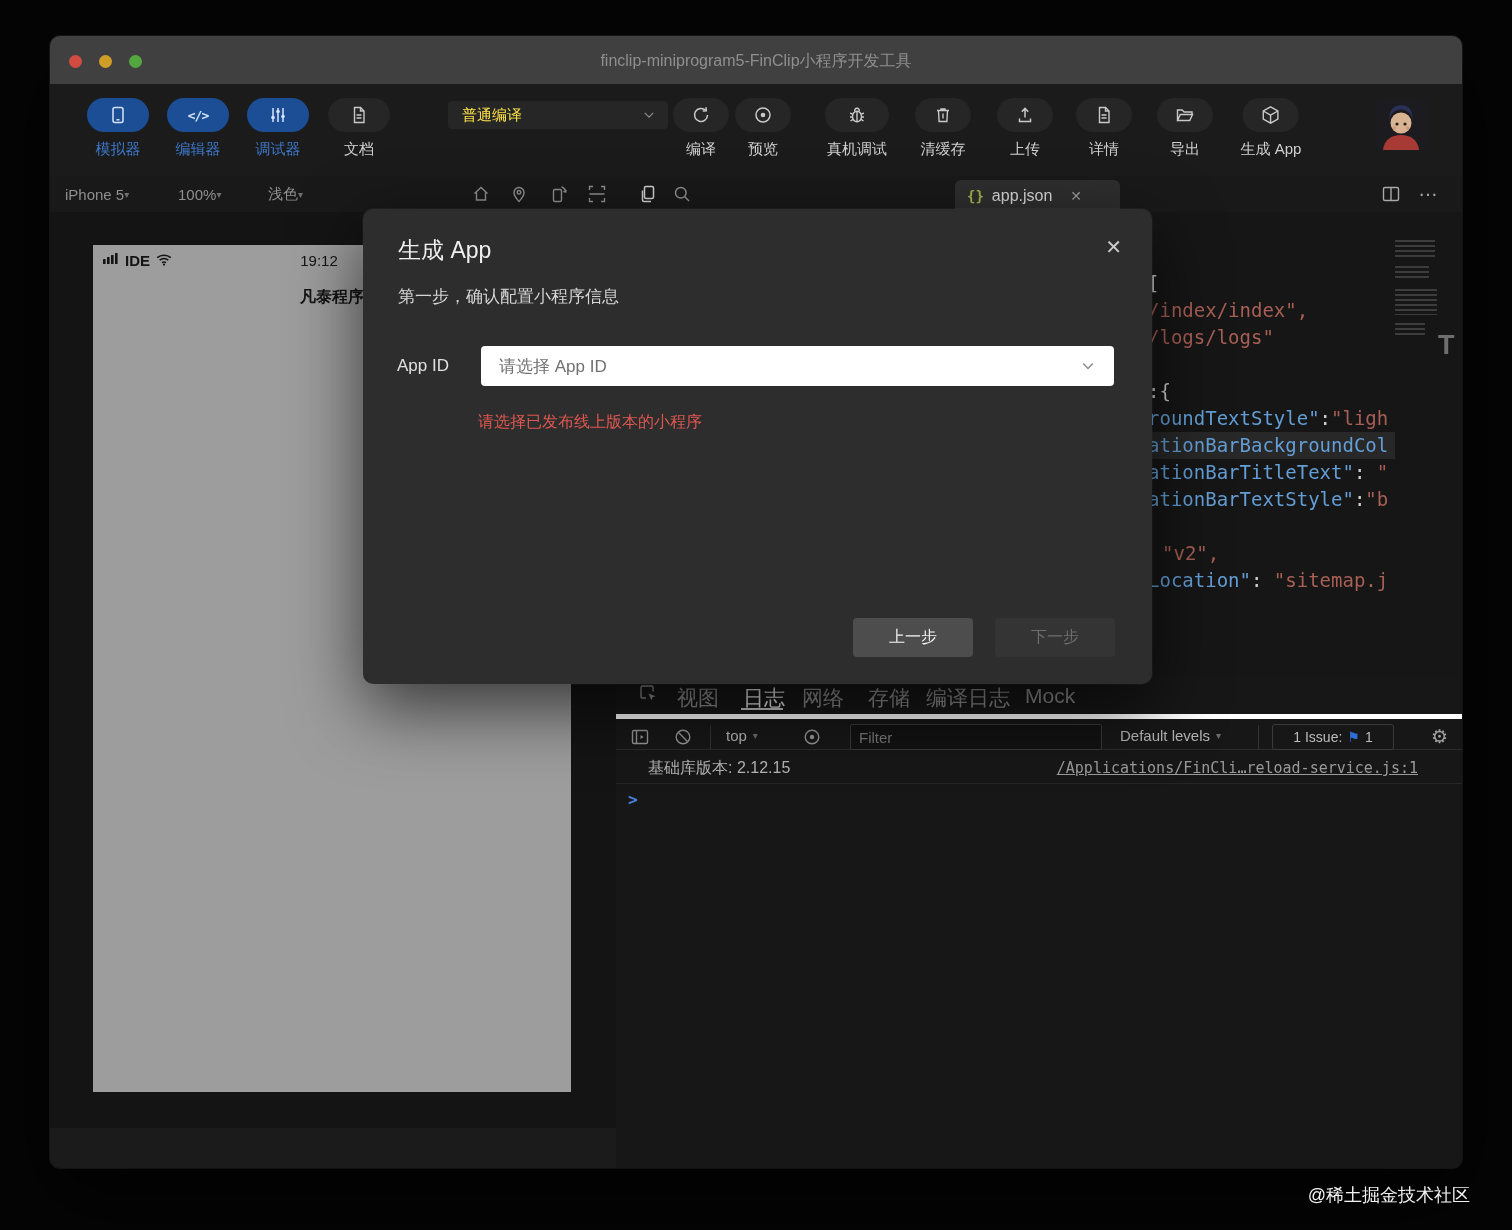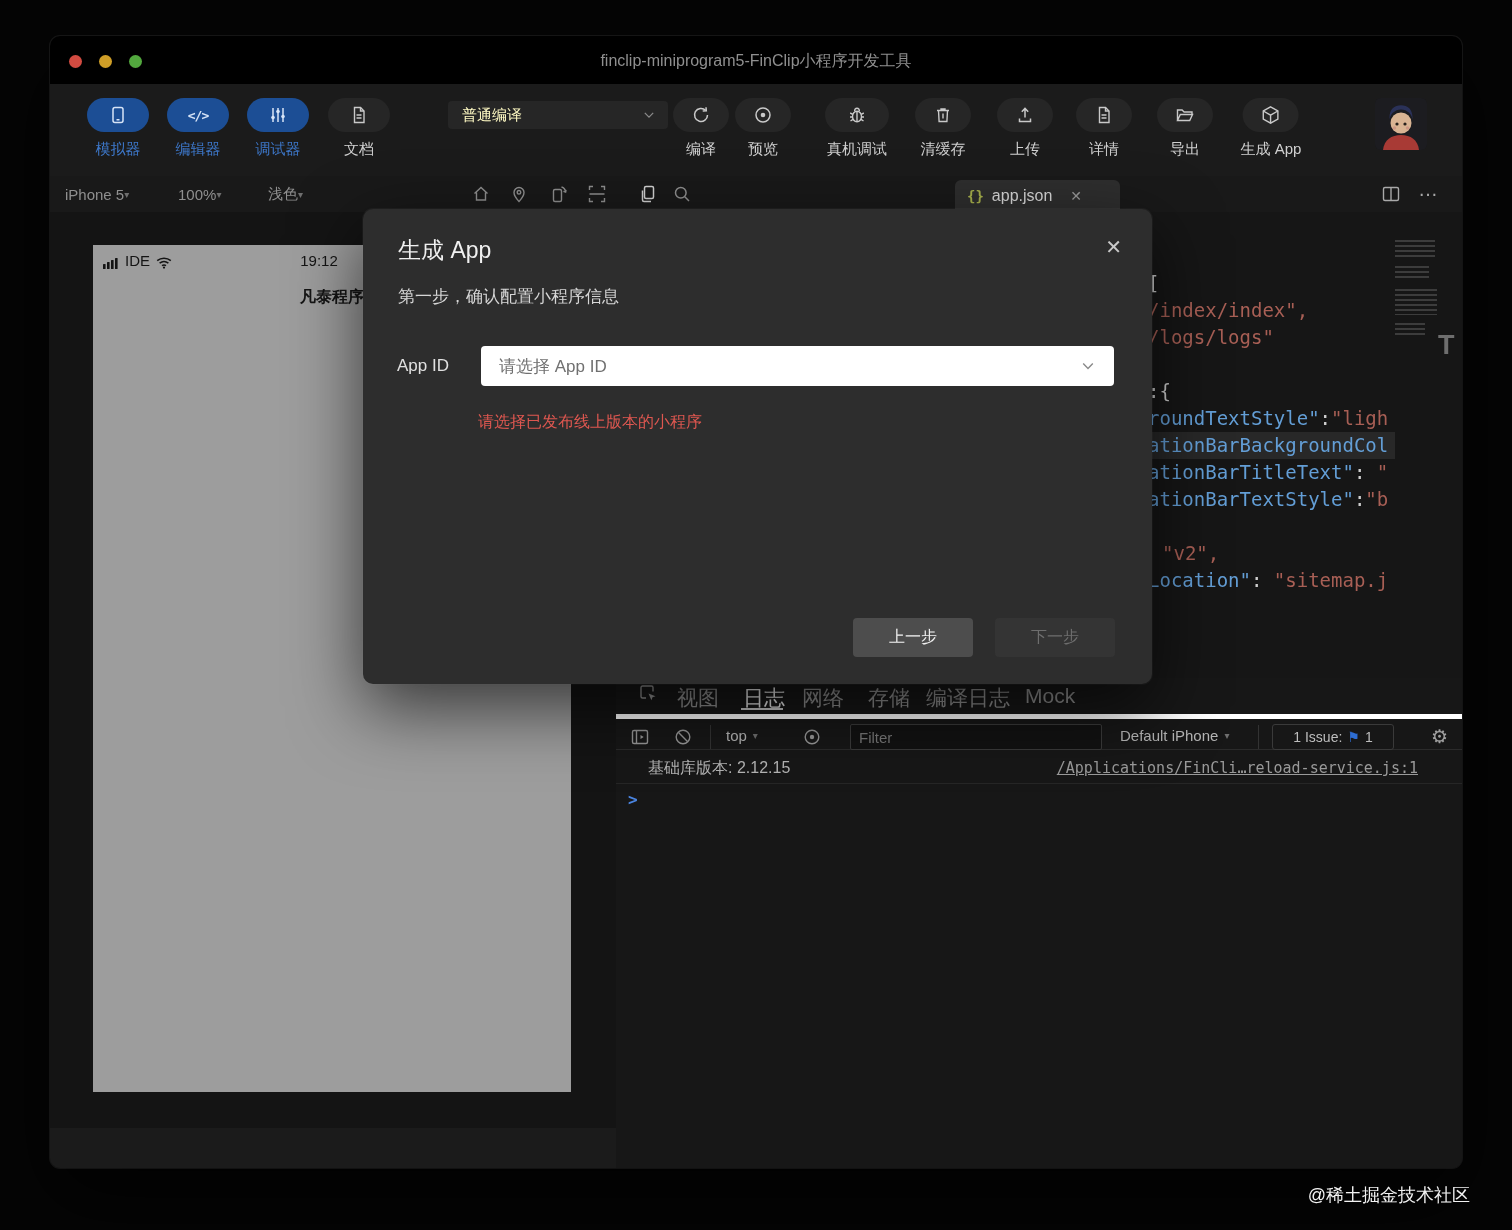--- a/index.html
+++ b/index.html
@@ -2,50 +2,50 @@
 <html><head>
 <meta charset="utf-8">
 <style>
   *{box-sizing:border-box;margin:0;padding:0}
   html,body{background:#000}
   body{font-family:"Liberation Sans",sans-serif;-webkit-font-smoothing:antialiased}
   .stage{position:relative;width:1512px;height:1230px;background:#050505;overflow:hidden}
   .window{position:absolute;left:50px;top:36px;width:1412px;height:1132px;background:#1b1b1b;
           border-radius:10px;box-shadow:0 0 0 1px rgba(255,255,255,.07),0 30px 80px rgba(0,0,0,.8);overflow:hidden}
   
-  .titlebar{position:absolute;left:0;top:0;width:100%;height:48px;background:#000000}
+  .titlebar{position:absolute;left:0;top:0;width:100%;height:48px;background:#404040}
   .tl{position:absolute;top:19px;width:13px;height:13px;border-radius:50%}
   .tl.r{left:19px;background:#d24b41}.tl.y{left:49px;background:#cf9e27}.tl.g{left:79px;background:#52a83e}
   .win-title{position:absolute;left:0;right:0;top:15px;text-align:center;font-size:16px;color:#8f8f8f}
   
   .tbcol{position:absolute;top:62px;transform:translateX(-50%);display:flex;flex-direction:column;align-items:center;cursor:pointer}
   .pill{width:62px;height:34px;border-radius:17px;background:#262626;display:flex;align-items:center;justify-content:center;color:#c9c9c9}
   .pill.blue{background:#1c4e95;color:#d7e4f7}
   .tblabel{margin-top:8px;font-size:15px;color:#d0d0d0;white-space:nowrap}
   .tblabel.blue{color:#3d77c9}
   .codeglyph{font-family:"DejaVu Sans Mono",monospace;font-size:13px;font-weight:bold;letter-spacing:-1px}
   .compile-select{position:absolute;left:398px;top:65px;width:220px;height:28px;background:#262626;border-radius:4px;
-      display:flex;align-items:center;padding:0 12px 0 14px;color:#fef9c3;font-size:15px;cursor:pointer}
+      display:flex;align-items:center;padding:0 12px 0 14px;color:#fde047;font-size:15px;cursor:pointer}
   .compile-select .grow{flex:1}
   .avatar-box{position:absolute;left:1325px;top:62px;width:52px;height:52px;border-radius:6px;overflow:hidden;background:#1c1c20;cursor:pointer}
   
   .strip{position:absolute;left:0;top:140px;width:1412px;height:36px;background:#191919}
   .dd{position:absolute;top:0;height:36px;display:flex;align-items:center;gap:0;color:#8f8f8f;font-size:15px;cursor:pointer}
   .ddcaret{font-size:10px;color:#6f6f6f}
   .sicon{position:absolute;top:8px;width:20px;height:20px;color:#8f8f8f;cursor:pointer}
   .sicon.bright{color:#d2d2d2}
   .edtab{position:absolute;left:905px;top:4px;width:165px;height:32px;background:#2e2e2e;border-radius:6px 6px 0 0;
      display:flex;align-items:center;padding:0 12px;gap:8px;cursor:pointer}
   .tabjson{color:#a8b14c;font-family:"DejaVu Sans Mono",monospace;font-size:14px;font-weight:bold}
   .tabname{color:#d8d8d8;font-size:16px}
   .tabclose{color:#9a9a9a;font-size:14px;margin-left:10px}
   
   .leftpanel{position:absolute;left:0;top:176px;width:566px;height:916px;background:#141414}
   .phone{position:absolute;left:43px;top:33px;width:478px;height:847px;background:#9d9d9d;color:#141414}
-  .p-status{position:absolute;left:10px;top:7px;display:flex;align-items:flex-end;gap:5px;font-size:15px;font-weight:400}
+  .p-status{position:absolute;left:10px;top:7px;display:flex;align-items:flex-start;gap:5px;font-size:15px;font-weight:700}
   .p-time{position:absolute;left:0;right:26px;top:7px;text-align:center;font-size:15px;font-weight:500}
   .p-title{position:absolute;left:0;right:0;top:42px;text-align:center;font-size:16px;font-weight:600}
   .p-body{position:absolute;left:0;right:0;top:505px;text-align:center;font-size:20px;color:#2e2e2e}
   .leftfooter{position:absolute;left:0;top:916px;width:566px;height:40px;background:#252525;border-top:1px solid #2f2f2f}
   .lf-label{position:absolute;left:15px;top:10px;font-size:16px;color:#9a9a9a}
   .lf-caret{position:absolute;left:100px;top:13px;font-size:10px;color:#8a8a8a;cursor:pointer}
   .lf-path{position:absolute;left:133px;top:10px;font-size:16px;color:#8f8f8f}
   
   .editor{position:absolute;left:566px;top:176px;width:846px;height:466px;background:#161616;overflow:hidden}
   .codeline{position:absolute;left:532px;height:27px;line-height:27px;font-family:"DejaVu Sans Mono",monospace;font-size:19px;white-space:pre}
@@ -404,21 +404,21 @@
           <span class="ddcaret">▾</span>
         </span>
         <span class="cticon" style="left:186px">
           <svg width="20" height="20" viewBox="0 0 20 20" stroke="currentColor" stroke-width="1.4">
               <circle cx="10" cy="10" r="6.8" fill="none"></circle>
               <circle cx="10" cy="10" r="2.2" fill="currentColor" stroke="none"></circle>
             </svg>
         </span>
         <input class="cfilter" placeholder="Filter" style="">
         <span class="ctx" style="left:504px">
-          <span>Default iPhone</span>
+          <span>Default levels</span>
           <span class="ddcaret">▾</span>
         </span>
         <span class="vsep" style="left:642px"></span>
         <span class="issuebox">
           <span>1 Issue:</span>
           <span class="flagglyph">⚑</span>
           <span>1</span>
         </span>
         <span class="gearglyph">⚙</span>
       </div>

